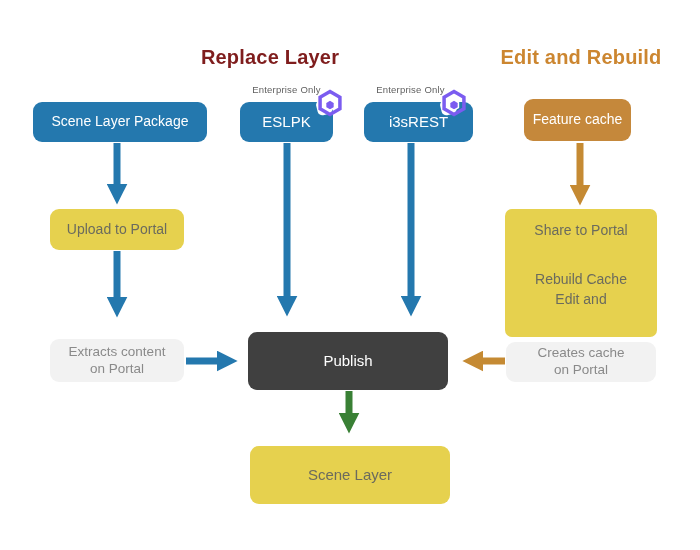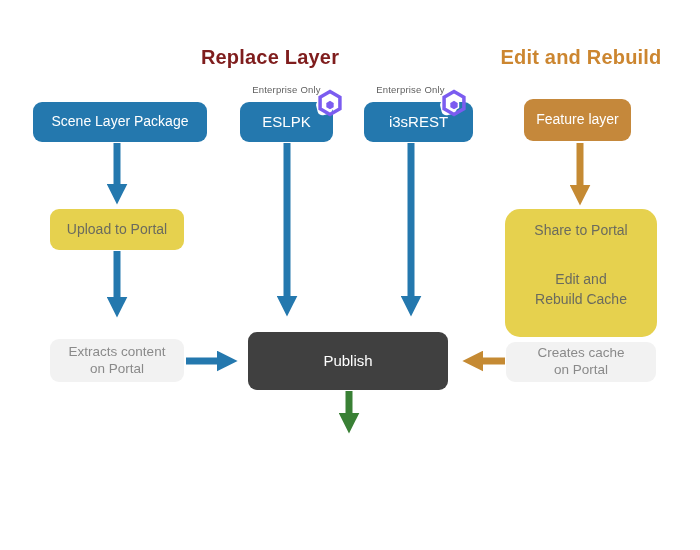--- a/index.html
+++ b/index.html
@@ -16,21 +16,21 @@
     border-radius:9px;font-size:14px;line-height:1.25;
   }
   .node.blue{background:#2478AE;color:#ffffff;}
   .node.orange{background:#C5883B;color:#ffffff;}
   .node.yellow{background:#E6D14E;color:#6B6B5E;text-align:right;}
   .node.green{background:#404040;color:#ffffff;font-size:15px;}
   .node.gray{background:#F2F2F2;color:#8A8A8A;font-size:13.5px;flex-direction:column;}
   .badge{
     font-size:9.5px;color:#5F5F5F;text-align:center;letter-spacing:.2px;
   }
-  .share-box{background:#E6D14E;border-radius:15px;}
+  .share-box{background:#E6D14E;border-radius:7px;}
   .share-title{position:absolute;top:13px;left:0;right:0;text-align:center;
     font-size:14px;color:#6B6B5E;}
   .cycle-text{position:absolute;top:60px;left:0;right:0;text-align:center;
     font-size:14px;line-height:1.45;color:#6B6B5E;}
   svg.overlay{position:absolute;left:0;top:0;pointer-events:none;}
 </style>
 </head>
 <body>
 
 <div id="stage">
@@ -64,49 +64,50 @@
     <path d="M580 143 L580 193" stroke="#C58A33" stroke-width="7" marker-end="url(#mOrange)"></path>
     <path d="M505 361 L475 361" stroke="#C58A33" stroke-width="7" marker-end="url(#mOrange)"></path>
     <path d="M349 391 L349 421" stroke="#398035" stroke-width="7" marker-end="url(#mGreen)"></path>
     <path d="M544 243 A38 38 0 0 0 530 308" fill="none" stroke="#BC842C" stroke-width="6.5" marker-end="url(#mCycle)"></path>
     <path d="M614 320 A38 38 0 0 0 635 252" fill="none" stroke="#BC842C" stroke-width="6.5" marker-end="url(#mCycle)"></path>
   </svg>
 
   <div class="abs node blue" style="left:33px;top:102px;width:174px;height:40px;">Scene Layer Package</div>
   <div class="abs node blue" style="left:240px;top:102px;width:93px;height:40px;font-size:15px;">ESLPK</div>
   <div class="abs node blue" style="left:364px;top:102px;width:109px;height:40px;font-size:15px;">i3sREST</div>
-  <div class="abs node orange" style="left:524px;top:99px;width:107px;height:42px;">Feature layer</div>
+  <div class="abs node orange" style="left:524px;top:99px;width:107px;height:42px;">Feature cache</div>
 
   <svg class="abs" style="left:316px;top:89px;" width="28" height="28" viewBox="0 0 24 24">
     <rect x="0.5" y="9" width="13" height="13" rx="4" fill="#ffffff" transform="rotate(-14 7 15)"></rect>
     <path d="M12 2.2 L20.5 7.1 V16.9 L12 21.8 L3.5 16.9 V7.1 Z" fill="none" stroke="#7B5CF0" stroke-width="3"></path>
     <path d="M8.2 11.6 l3.8 -2.2 3.8 2.2 v4.4 l-3.8 2.2 -3.8 -2.2 z" fill="#7B5CF0" stroke="#ffffff" stroke-width="1.3"></path>
   </svg>
   <svg class="abs" style="left:440px;top:89px;" width="28" height="28" viewBox="0 0 24 24">
     <rect x="0.5" y="9" width="13" height="13" rx="4" fill="#ffffff" transform="rotate(-14 7 15)"></rect>
     <path d="M12 2.2 L20.5 7.1 V16.9 L12 21.8 L3.5 16.9 V7.1 Z" fill="none" stroke="#7B5CF0" stroke-width="3"></path>
     <path d="M8.2 11.6 l3.8 -2.2 3.8 2.2 v4.4 l-3.8 2.2 -3.8 -2.2 z" fill="#7B5CF0" stroke="#ffffff" stroke-width="1.3"></path>
   </svg>
 
   <div class="abs node yellow" style="left:50px;top:209px;width:134px;height:41px;">Upload to Portal</div>
 
   <div class="abs share-box" style="left:505px;top:209px;width:152px;height:128px;">
     <div class="share-title">Share to Portal</div>
     <div class="cycle-text">
+      <div>Rebuild Cache</div>
       <div>Edit and</div>
-      <div>Rebuild Cache</div>
     </div>
   </div>
 
   <div class="abs node gray" style="left:50px;top:339px;width:134px;height:43px;text-align:right;">
     <span>Extracts content</span>
     <span>on Portal</span>
   </div>
 
   <div class="abs node green" style="left:248px;top:332px;width:200px;height:58px;">Publish</div>
 
   <div class="abs node gray" style="left:506px;top:342px;width:150px;height:40px;">
     <span>Creates cache</span>
     <span>on Portal</span>
   </div>
 
+  <div class="abs node yellow" style="left:250px;top:446px;width:200px;height:58px;font-size:15px;">Scene Layer</div>
 
 </div>
 
 </body></html>

